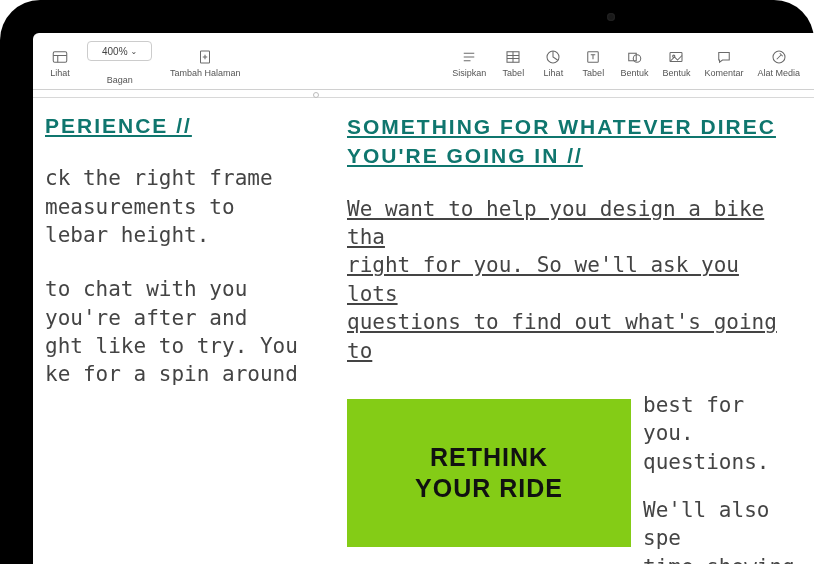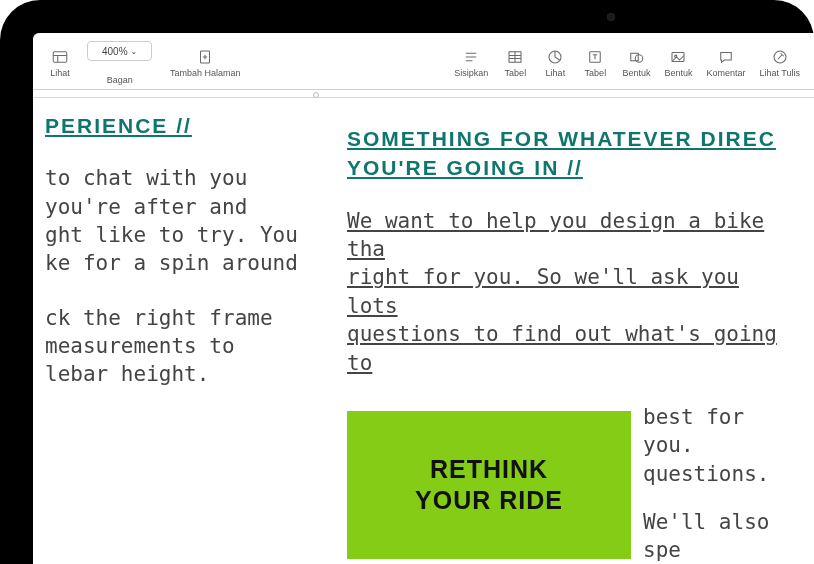--- a/index.html
+++ b/index.html
@@ -142,44 +142,44 @@
         <span>Komentar</span>
       </div>
 
       <div class="tbtn">
         <span class="ic">
           <svg viewBox="0 0 24 24">
               <circle cx="12" cy="12" r="8"></circle>
               <path d="M9 15 L15 9 M13 7 L17 11"></path>
             </svg>
         </span>
-        <span>Lihat Tulis</span>
+        <span>Alat Media</span>
       </div>
 
     </div>
 
     <div class="ruler">
       <div class="dot"></div>
     </div>
 
     <div class="canvas">
 
       <div class="col left">
         <div class="hd">PERIENCE //</div>
+        <div class="para">ck the right frame
+ measurements to
+lebar height.</div>
         <div class="para"> to chat with you
 you're after and
 ght like to try. You
 ke for a spin around</div>
-        <div class="para">ck the right frame
- measurements to
-lebar height.</div>
       </div>
 
       <div class="col right">
-        <div class="hd" style="white-space:pre-line;line-height:1.4;margin-top:12px;">SOMETHING FOR WHATEVER DIREC
+        <div class="hd" style="white-space:pre-line;line-height:1.4;">SOMETHING FOR WHATEVER DIREC
 YOU'RE GOING IN //</div>
         <div class="para" style="text-decoration:underline;">We want to help you design a bike tha
 right for you. So we'll ask you lots
 questions to find out what's going to</div>
 
         <div class="wrapblock">
           <div class="callout">
             <div class="callout-text">RETHINK
 YOUR RIDE</div>
           </div>

